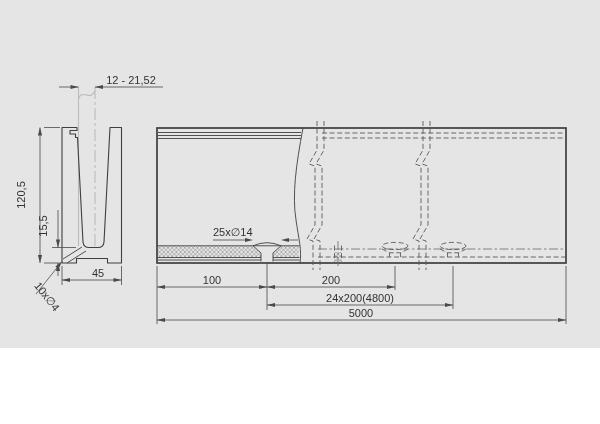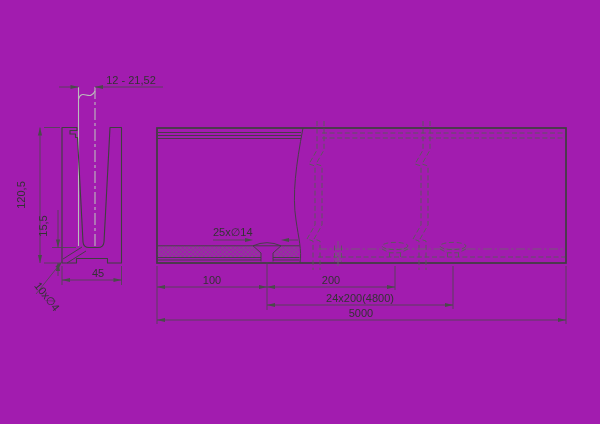--- a/index.html
+++ b/index.html
@@ -1,16 +1,16 @@
 <!DOCTYPE html>
 <html><head>
 <meta charset="utf-8">
 <style>
   html,body{margin:0;padding:0;background:#ffffff;}
-  .sheet{position:relative;width:600px;height:424px;background:#a21caf;overflow:hidden;
+  .sheet{position:relative;width:600px;height:348px;background:#e5e5e5;overflow:hidden;
          font-family:"Liberation Sans",sans-serif;}
   svg{display:block;}
   .obj{stroke:#3f3f3f;stroke-width:1.1;fill:none;stroke-linejoin:round;stroke-linecap:round;}
   .obj2{stroke:#3f3f3f;stroke-width:1.7;fill:none;stroke-linejoin:miter;}
   .thin{stroke:#3f3f3f;stroke-width:0.9;fill:none;}
   .hid{stroke:#5a5a5a;stroke-width:0.9;fill:none;stroke-dasharray:5 2.6;}
   .cdash{stroke:#6a6a6a;stroke-width:0.8;fill:none;stroke-dasharray:9 2.5 2.5 2.5;}
   .dim{stroke:#4a4a4a;stroke-width:0.8;fill:none;}
   .arr{fill:#4a4a4a;stroke:none;}
   .txt{font:11px "Liberation Sans",sans-serif;fill:#333333;}

